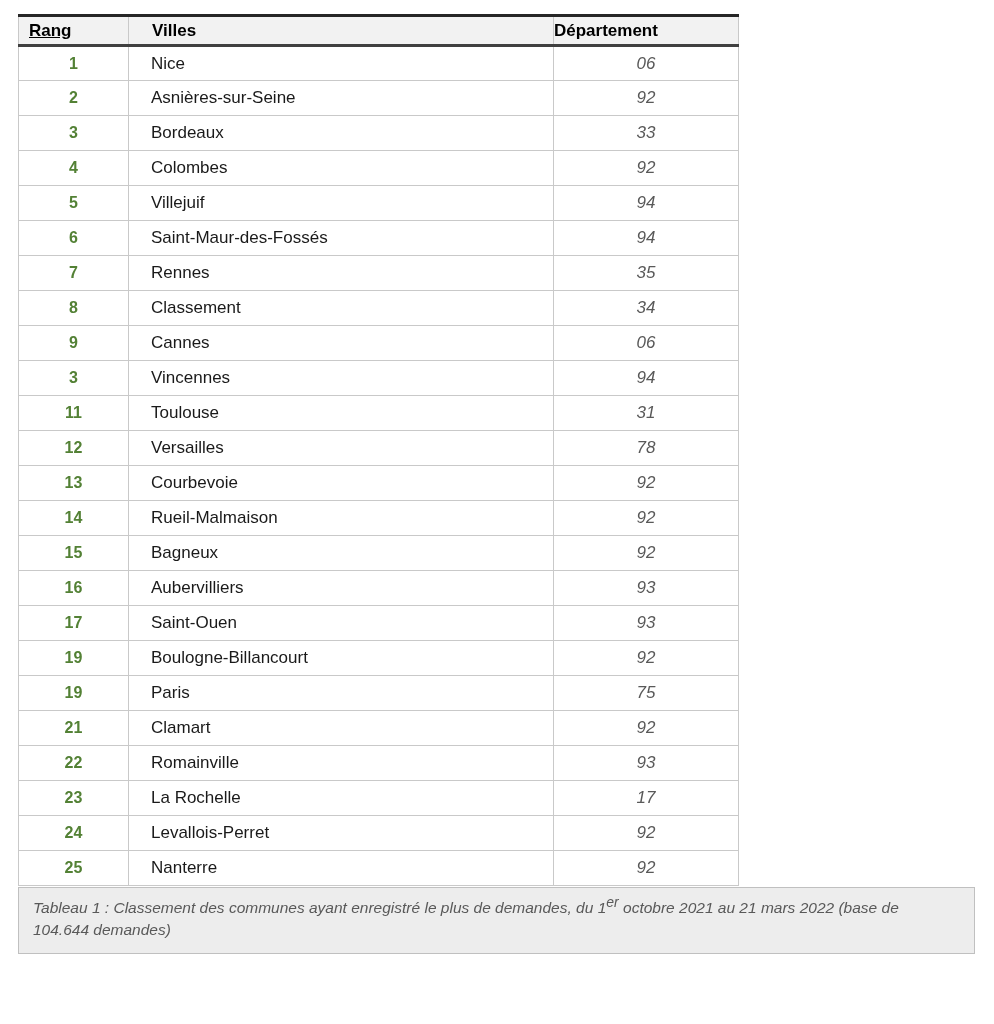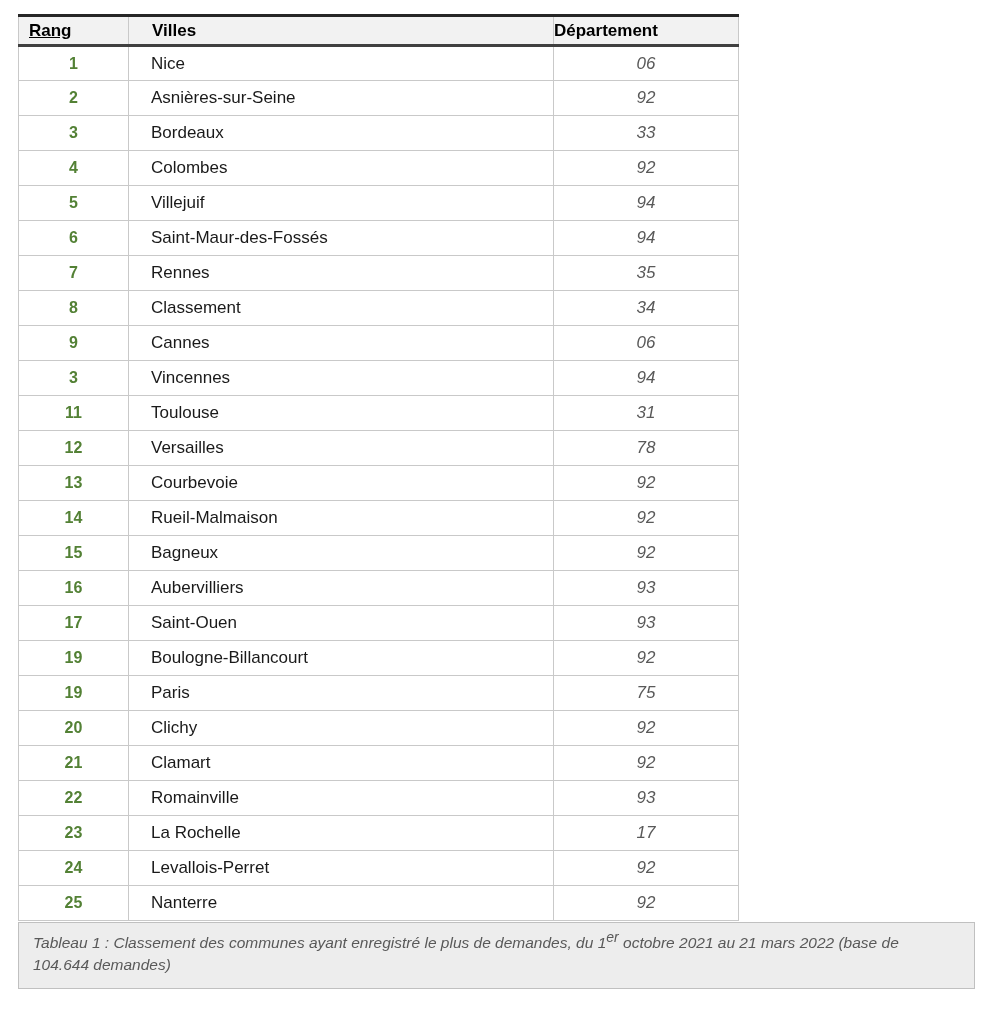--- a/index.html
+++ b/index.html
@@ -225,25 +225,20 @@
     <td class="col-ville">Boulogne-Billancourt</td>
     <td class="col-dept">92</td>
   </tr>
 
   <tr>
     <td class="col-rang">19</td>
     <td class="col-ville">Paris</td>
     <td class="col-dept">75</td>
   </tr>
 
-  <tr>
-    <td class="col-rang">20</td>
-    <td class="col-ville">Clichy</td>
-    <td class="col-dept">92</td>
-  </tr>
 
   <tr>
     <td class="col-rang">21</td>
     <td class="col-ville">Clamart</td>
     <td class="col-dept">92</td>
   </tr>
 
   <tr>
     <td class="col-rang">22</td>
     <td class="col-ville">Romainville</td>

